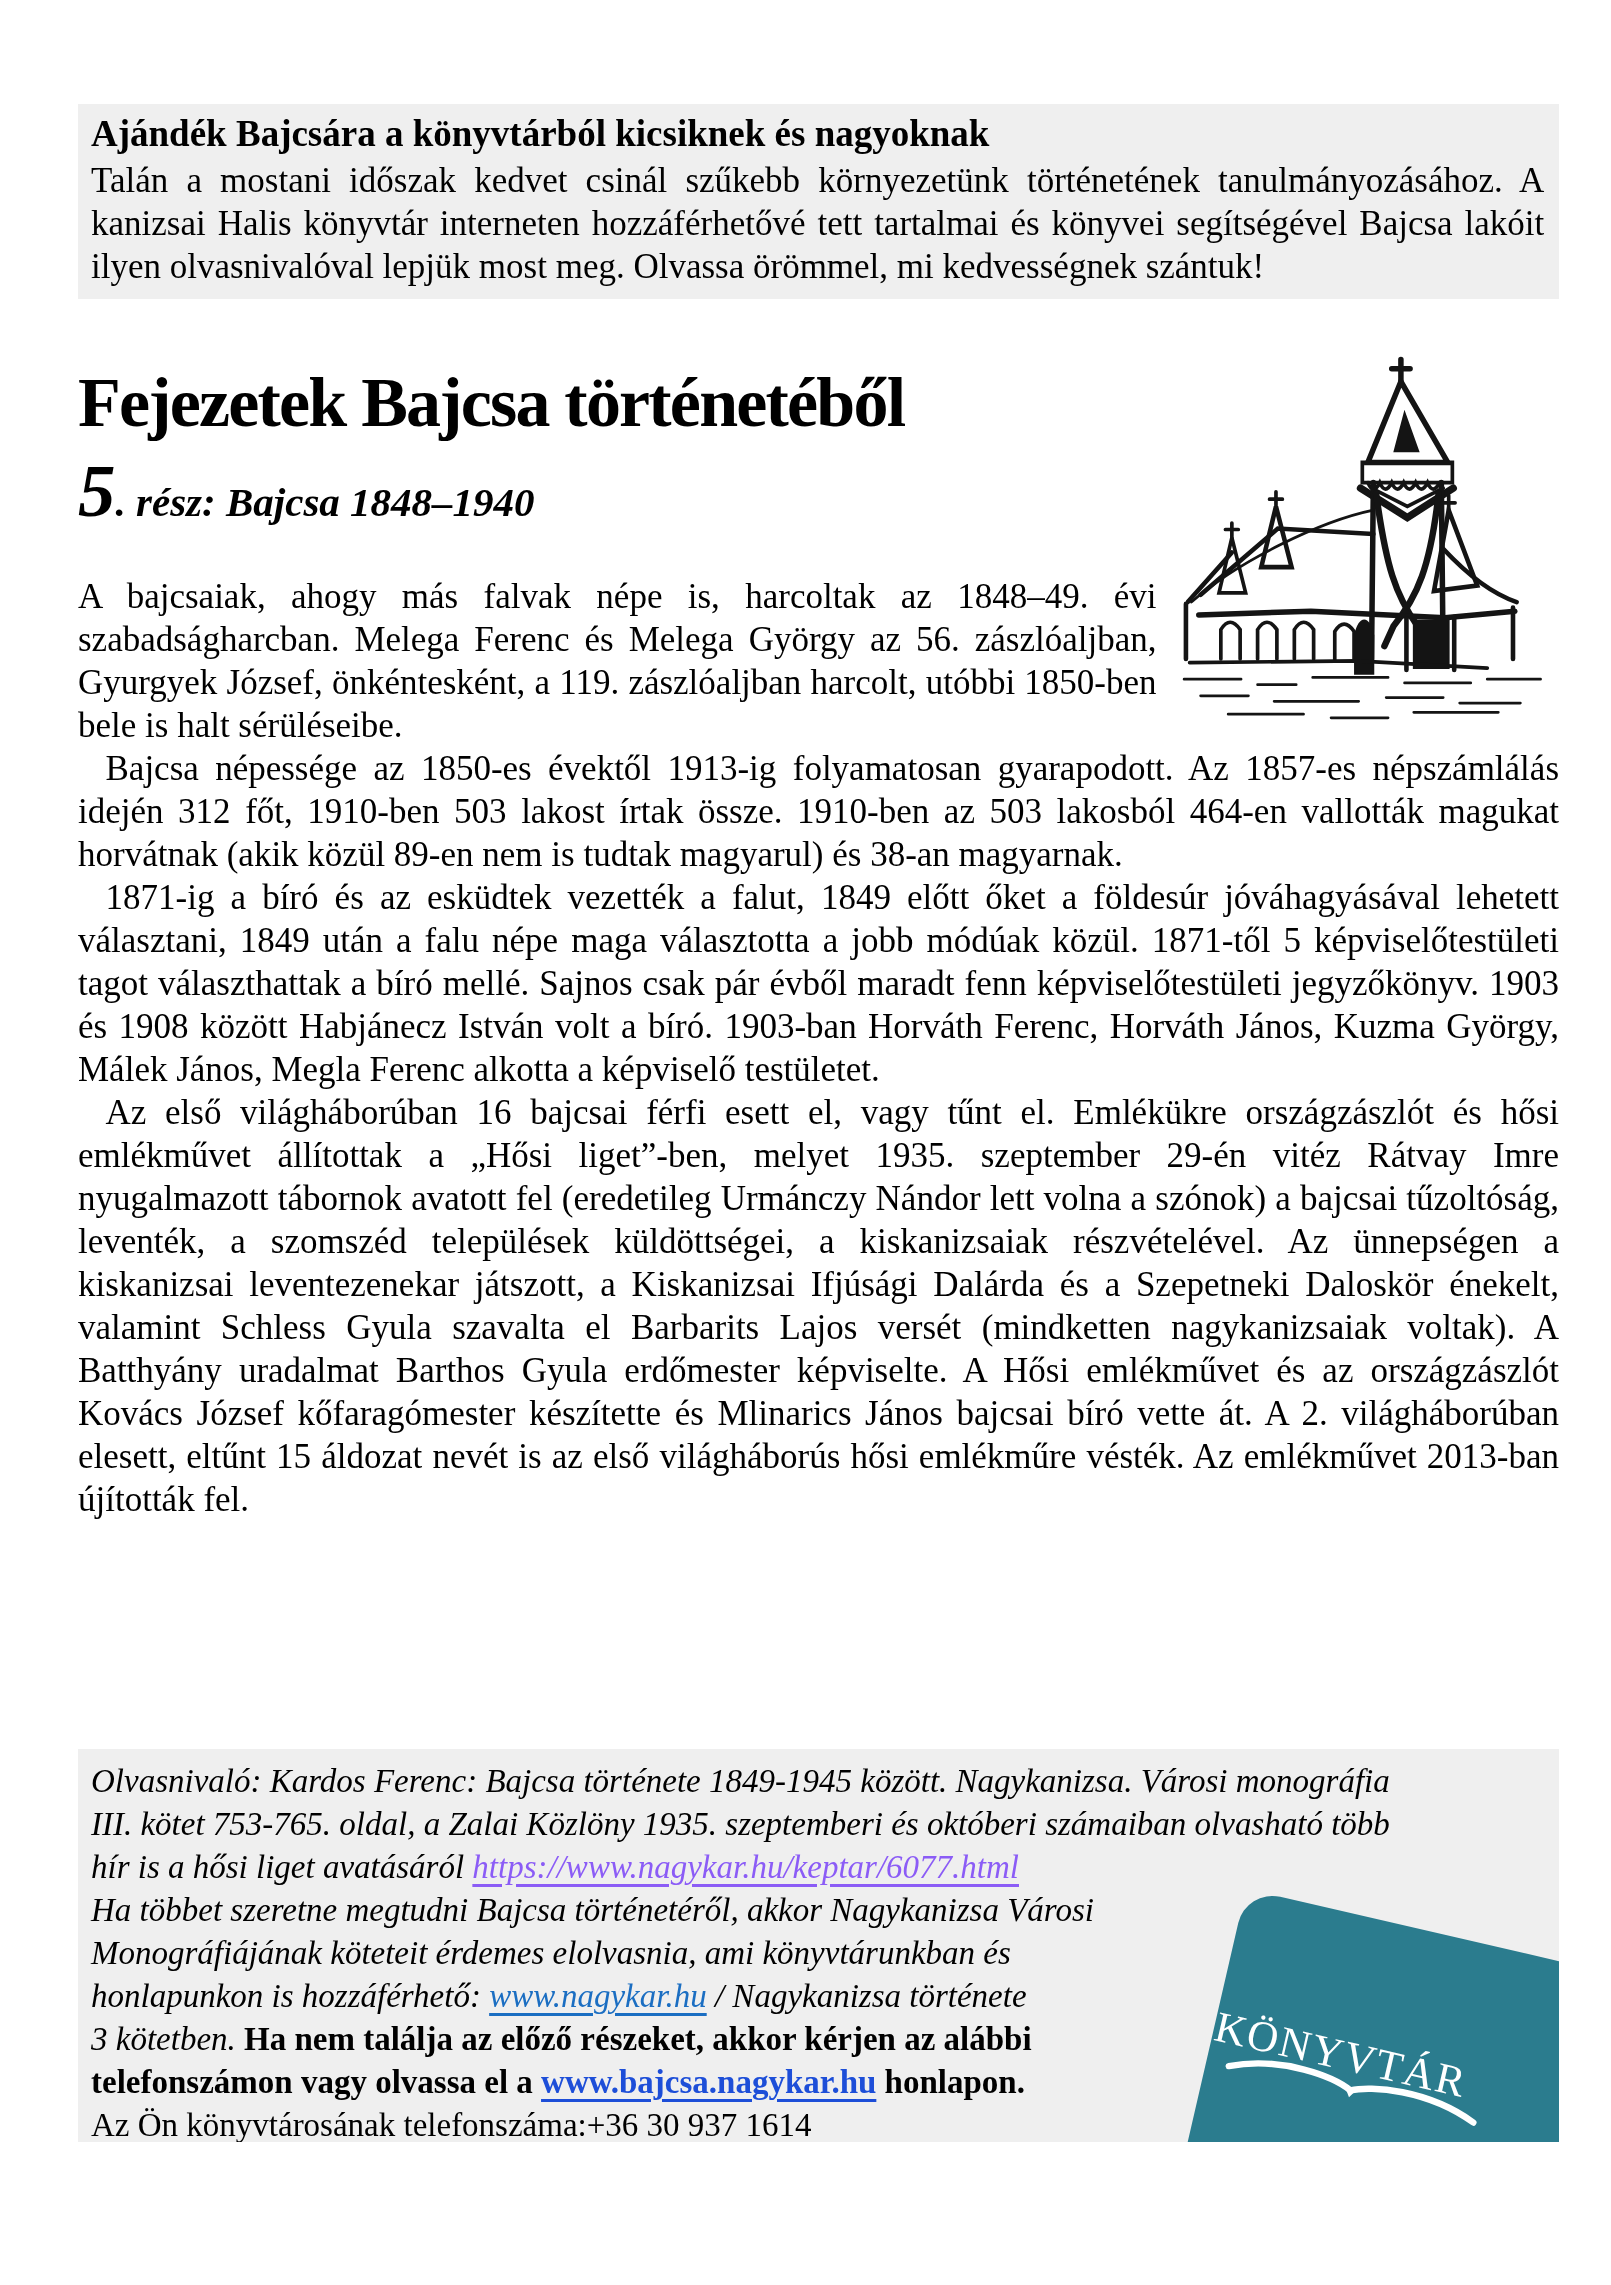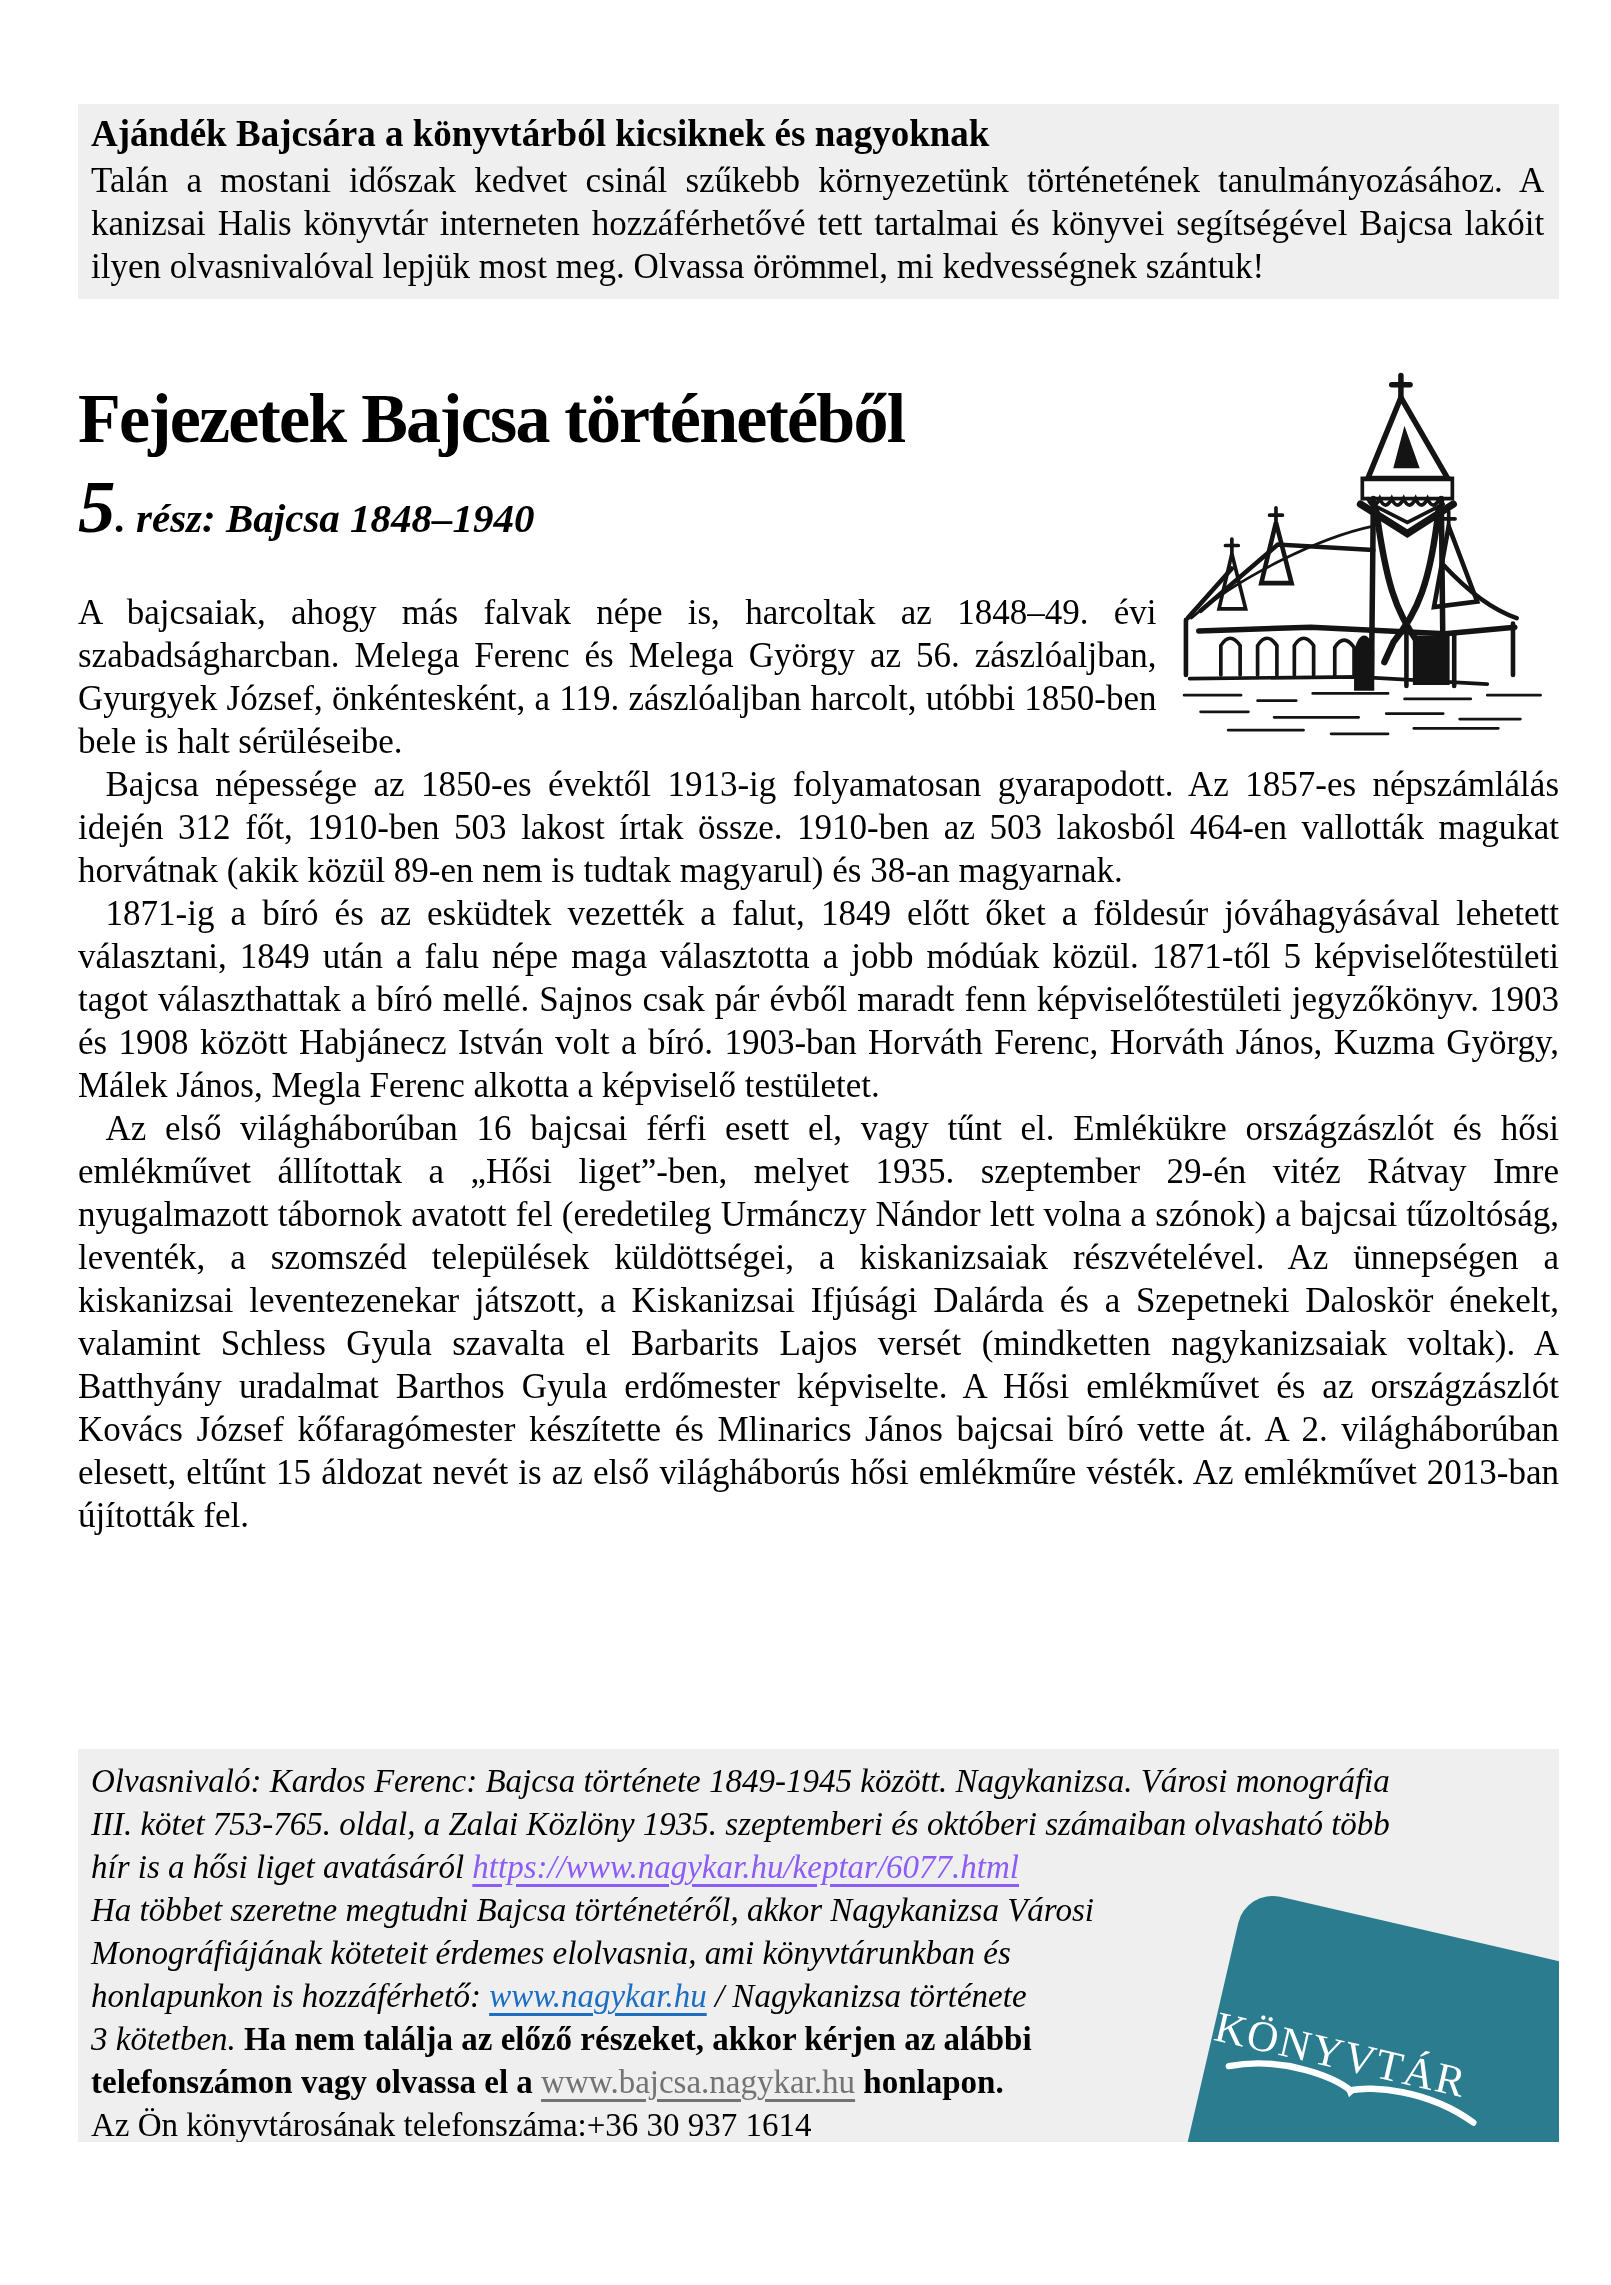--- a/index.html
+++ b/index.html
@@ -6,36 +6,36 @@
   body{
     width:1612px;height:2286px;position:relative;background:#ffffff;
     font-family:"Liberation Serif", serif;color:#000;overflow:hidden;
   }
   .graybox{background:#efefef;box-sizing:border-box;}
   
   .intro-box{position:absolute;left:78px;top:104px;width:1481px;padding:7.3px 14.7px 11px 13px;}
   .intro-title{font-size:37px;font-weight:bold;margin:0;line-height:46px;}
   .intro-body{font-size:35px;line-height:43px;text-align:justify;margin:1.8px 0 0 0;}
   
-  .article{position:absolute;left:78px;top:370px;width:1481px;}
+  .article{position:absolute;left:78px;top:354px;width:1481px;}
   .church-fig{float:right;width:386px;height:373px;margin:0 0 7.3px 16.5px;}
   .article-title{font-size:70px;font-weight:bold;letter-spacing:-1.8px;margin:11px 0 0 0;line-height:75px;}
   .subtitle{margin:9.2px 0 22px 0;line-height:84px;white-space:nowrap;}
   .part-number{font-size:75px;font-weight:bold;font-style:italic;}
   .part-title{font-size:41px;font-weight:bold;font-style:italic;}
   .body-p{font-size:35px;line-height:43px;text-align:justify;margin:0;}
   .body-p.indent{text-indent:27.5px;}
   
   .footer-box{position:absolute;left:78px;top:1749px;width:1481px;height:393px;
     padding:11px 13px;overflow:hidden;}
   .f-text{font-size:33px;line-height:43px;font-style:italic;margin:0;position:relative;z-index:2;}
   .link-black{color:#8b5cf6;text-decoration-thickness:2.8px;text-underline-offset:5.5px;}
   .link-blue{color:#1b6ec2;text-decoration-thickness:2.8px;text-underline-offset:5.5px;}
   .bold-upright{font-style:normal;font-weight:bold;}
-  .link-bold{color:#737373;font-weight:normal;font-style:normal;text-decoration:underline;text-decoration-thickness:2.8px;text-underline-offset:5.5px;}
+  .link-bold{color:#1d4ed8;font-weight:bold;font-style:normal;text-decoration:underline;text-decoration-thickness:2.8px;text-underline-offset:5.5px;}
   .phone-line{font-style:normal;text-align:center;}
   
   .logo{position:absolute;left:1114px;top:183px;width:432px;height:432px;
     background:#2b7c8e;border-radius:35px;transform:rotate(13deg);z-index:1;}
 </style>
 </head>
 <body>
 
 <div>
 

